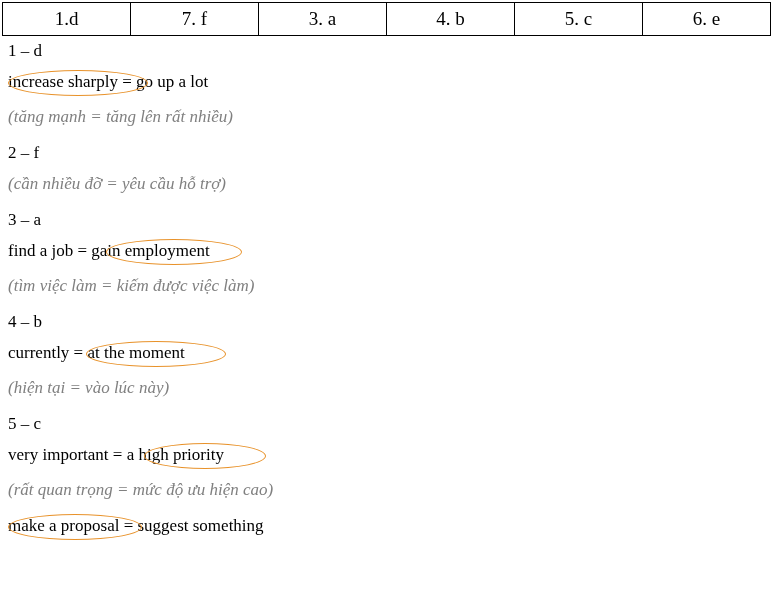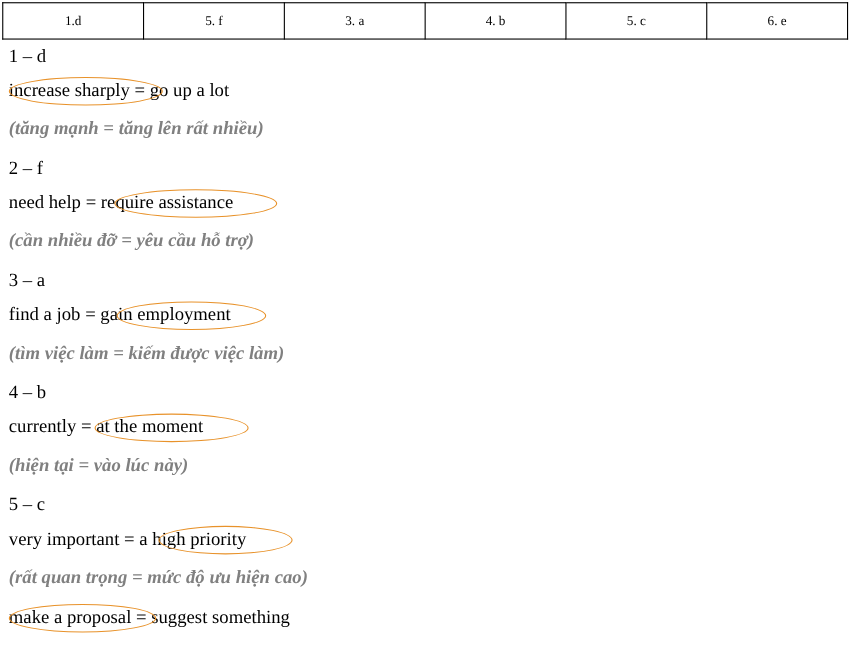--- a/index.html
+++ b/index.html
@@ -21,21 +21,21 @@
     border-collapse: collapse;
     width: 769px;
     margin: 2px 0 0 2px;
     table-layout: fixed;
   }
   table.answer-key td {
     border: 1px solid #000000;
     height: 30px;
     text-align: center;
     vertical-align: middle;
-    font-size: 12px;
+    font-size: 19px;
     font-family: "Liberation Serif", serif;
   }
 
   
   .content {
     padding: 4px 0 0 8px;
   }
   .line {
     position: relative;
     font-size: 17px;
@@ -43,21 +43,20 @@
     height: 35px;
     white-space: nowrap;
   }
   .line.num {
     height: 31px;
   }
   .line.viet {
     font-style: italic;
     color: #808080;
     height: 36px;
-    font-weight: bold;
   }
   .eng {
     position: relative;
     display: inline-block;
     text-align: right;
   }
 
   
   .ellipse {
     position: absolute;
@@ -67,43 +66,39 @@
     box-sizing: border-box;
   }
 </style>
 </head>
 <body>
 
 <table class="answer-key">
   <tbody>
       <tr>
     <td>1.d</td>
-    <td>5. f</td>
+    <td>7. f</td>
     <td>3. a</td>
     <td>4. b</td>
     <td>5. c</td>
     <td>6. e</td>
   </tr>
 </tbody>
   </table>
 
 <div class="content">
 
   <div class="line num">1 – d</div>
   <div class="line">
     <span class="eng">increase sharply = go up a lot</span>
     <span class="ellipse" style="left:0px; top:-1px; width:140px; height:26px;"></span>
   </div>
   <div class="line viet">(tăng mạnh = tăng lên rất nhiều)</div>
 
   <div class="line num">2 – f</div>
-  <div class="line">
-    <span class="eng">need help = require assistance</span>
-    <span class="ellipse" style="left:96px; top:-1px; width:148px; height:26px;"></span>
-  </div>
   <div class="line viet">(cần nhiều đỡ = yêu cầu hỗ trợ)</div>
 
   <div class="line num">3 – a</div>
   <div class="line">
     <span class="eng">find a job = gain employment</span>
     <span class="ellipse" style="left:98px; top:-1px; width:136px; height:26px;"></span>
   </div>
   <div class="line viet">(tìm việc làm = kiếm được việc làm)</div>
 
   <div class="line num">4 – b</div>

